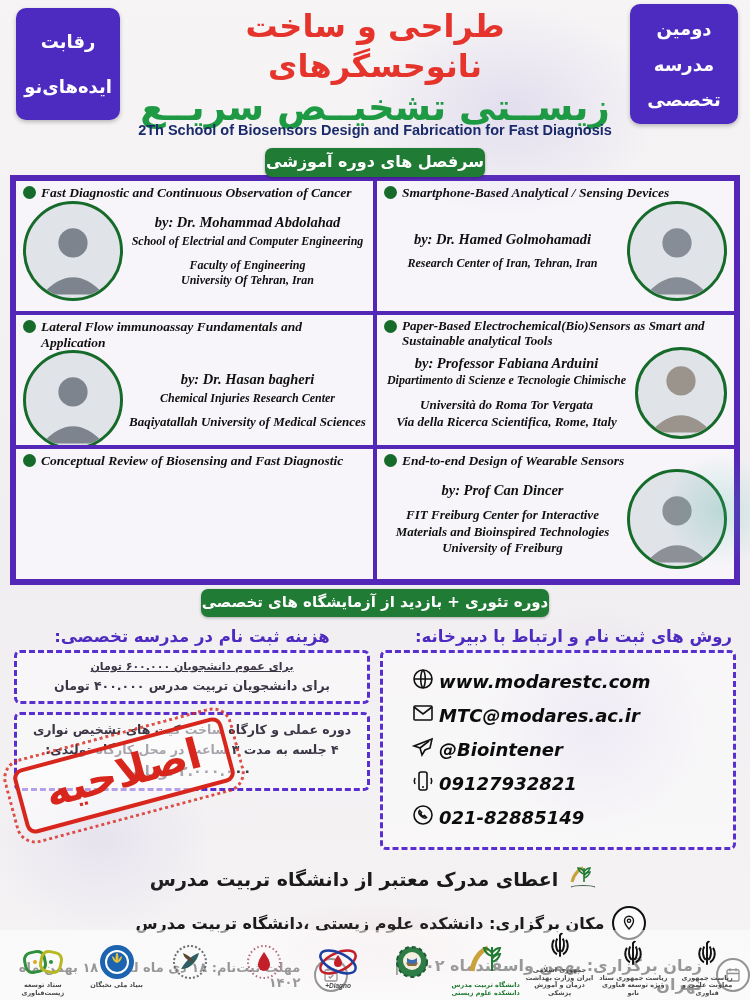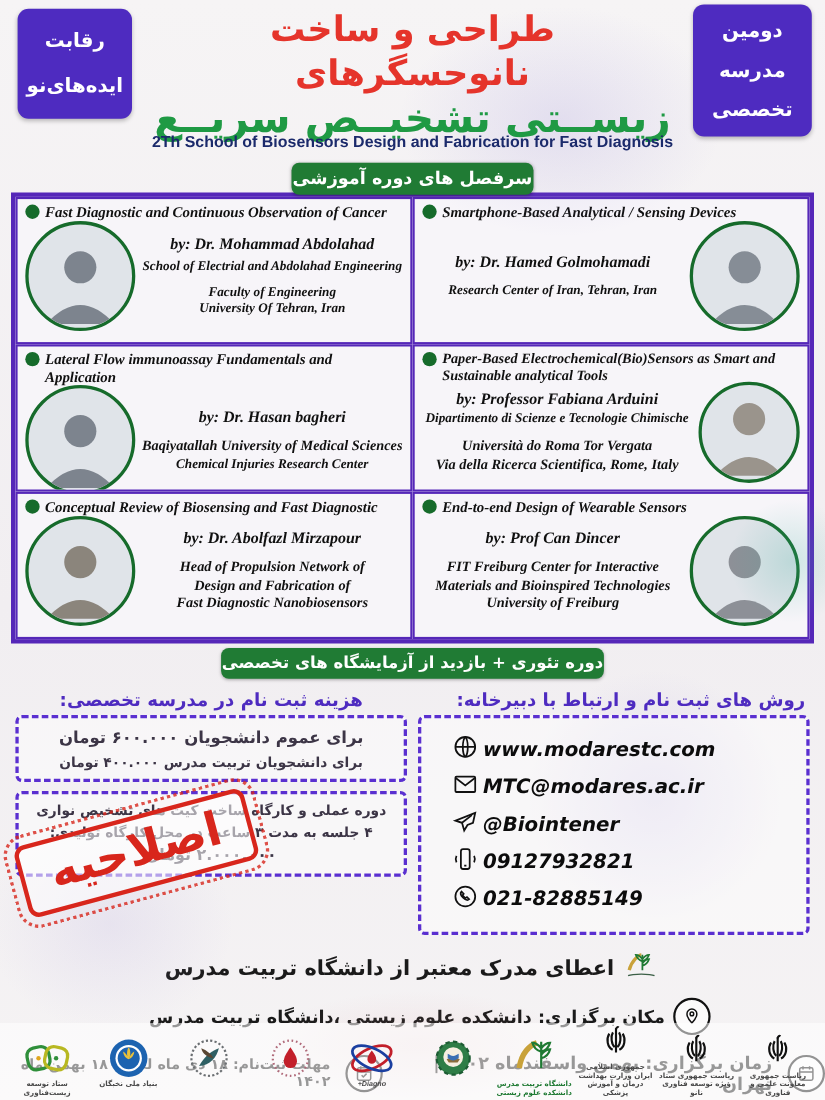--- a/index.html
+++ b/index.html
@@ -12,21 +12,21 @@
   .blob.b2{left:430px;top:560px;width:330px;height:330px;background:radial-gradient(closest-side,#9a8bd8,transparent 70%);opacity:.20;}
   .blob.b3{left:-60px;top:700px;width:320px;height:280px;background:radial-gradient(closest-side,#a79ad8,transparent 70%);opacity:.16;}
   .blob.b4{left:640px;top:430px;width:160px;height:160px;background:radial-gradient(closest-side,#3fae9d,transparent 70%);opacity:.22;border-radius:12px;}
   .blob.b5{left:180px;top:880px;width:400px;height:140px;background:radial-gradient(closest-side,#d98f95,transparent 70%);opacity:.14;}
 
   
   .hdr{position:relative;height:148px;}
   .badge{position:absolute;background:#4e2bc0;color:#fff;border-radius:10px;
     display:flex;flex-direction:column;justify-content:space-evenly;align-items:center;
     font-weight:bold;text-align:center;box-shadow:0 2px 4px rgba(0,0,0,.25);}
-  .badge.left{left:16px;top:8px;width:104px;height:100px;font-size:18px;}
+  .badge.left{left:16px;top:8px;width:104px;height:112px;font-size:18px;}
   .badge.right{right:12px;top:4px;width:108px;height:120px;font-size:18px;}
   .titles{position:absolute;left:135px;right:135px;top:6px;text-align:center;direction:rtl;}
   .t1{color:#e5342b;font-size:32px;font-weight:bold;line-height:1.25;}
   .t2{color:#1f9a44;font-size:37px;font-weight:bold;line-height:1.2;}
   .sub{position:absolute;left:0;right:0;top:122px;text-align:center;color:#1b2a6b;
     font-size:14.5px;font-weight:bold;font-family:"Liberation Sans",sans-serif;}
 
   .pill{display:block;margin:0 auto;width:max-content;background:#207b34;color:#fff;
     font-weight:bold;border-radius:7px;padding:4px 1px 6px;direction:rtl;text-align:center;
     box-shadow:0 1px 3px rgba(0,0,0,.3);}
@@ -54,21 +54,21 @@
   .colhdr{color:#4e2bc0;font-weight:bold;font-size:16.5px;margin:2px 4px 4px;direction:rtl;}
   .col.contact .colhdr{text-align:right;}
   .col.fees .colhdr{text-align:center;}
   .dashbox{border:3px dashed #5a2fd0;border-radius:6px;background:rgba(255,255,255,.45);}
   .contactbox{padding:8px 10px 10px;direction:ltr;}
   .crow{display:flex;align-items:center;gap:4px;margin:6px 0;padding-left:18px;}
   .crow .cicon{flex:0 0 24px;}
   .crow .ctxt{font-family:"DejaVu Sans",sans-serif;font-style:italic;font-weight:bold;font-size:18px;color:#0c0c0c;}
   .feesbox{padding:5px 8px;text-align:center;color:#3c3546;font-weight:bold;direction:rtl;}
   .feesbox.first{margin-bottom:8px;}
-  .f-line1{font-size:15px;line-height:1.65;}
+  .f-line1{font-size:11px;line-height:1.65;text-decoration:underline;}
   .f-line2{font-size:12.5px;line-height:1.6;}
   .f-line3{font-size:14.5px;line-height:1.55;}
 
   
   .stamp{position:absolute;left:16px;top:742px;transform:rotate(-15deg);color:#d8261c;
     border:4px solid #d8261c;border-radius:10px;padding:2px 24px 8px;font-size:42px;font-weight:bold;
     background:rgba(255,255,255,.55);outline:3px dotted rgba(216,38,28,.8);outline-offset:7px;z-index:5;direction:rtl;}
 
   
   .frow{display:flex;direction:rtl;align-items:center;justify-content:center;gap:8px;color:#1a1a1a;}
@@ -127,21 +127,21 @@
       </div>
       <div class="cbody">
         <div class="photo">
           <svg viewBox="0 0 100 100">
               <circle cx="50" cy="36" r="17" fill="#7d848e"></circle>
               <path d="M14 96 Q50 56 86 96 Z" fill="#7d848e"></path>
             </svg>
         </div>
         <div class="ctext">
           <div class="by">by: Dr. Mohammad Abdolahad</div>
-          <div class="aff">School of Electrial and Abdolahad Engineering</div>
+          <div class="aff">School of Electrial and Computer Engineering</div>
           <div class="aff gap">Faculty of Engineering</div>
           <div class="aff">University Of Tehran, Iran</div>
         </div>
       </div>
     </div>
 
     <div class="card">
       <div class="ctitle">
         <span class="dot"></span>
         <span>Smartphone-Based Analytical / Sensing Devices</span>
@@ -167,22 +167,22 @@
       </div>
       <div class="cbody">
         <div class="photo">
           <svg viewBox="0 0 100 100">
               <circle cx="50" cy="36" r="17" fill="#7d848e"></circle>
               <path d="M14 96 Q50 56 86 96 Z" fill="#7d848e"></path>
             </svg>
         </div>
         <div class="ctext">
           <div class="by">by: Dr. Hasan bagheri</div>
+          <div class="aff">Chemical Injuries Research Center</div>
           <div class="aff gap" style="font-size:13px">Baqiyatallah University of Medical Sciences</div>
-          <div class="aff">Chemical Injuries Research Center</div>
         </div>
       </div>
     </div>
 
     <div class="card">
       <div class="ctitle" style="font-size:13px">
         <span class="dot"></span>
         <span>Paper-Based Electrochemical(Bio)Sensors as Smart and Sustainable analytical Tools</span>
       </div>
       <div class="cbody" style="height:88px">
@@ -198,34 +198,20 @@
               <path d="M14 96 Q50 56 86 96 Z" fill="#9a948c"></path>
             </svg>
         </div>
       </div>
     </div>
 
     <div class="card">
       <div class="ctitle">
         <span class="dot"></span>
         <span>Conceptual Review of Biosensing and Fast Diagnostic</span>
-      </div>
-      <div class="cbody">
-        <div class="photo">
-          <svg viewBox="0 0 100 100">
-              <circle cx="50" cy="36" r="17" fill="#8b857c"></circle>
-              <path d="M14 96 Q50 56 86 96 Z" fill="#8b857c"></path>
-            </svg>
-        </div>
-        <div class="ctext">
-          <div class="by">by: Dr. Abolfazl Mirzapour</div>
-          <div class="aff gap" style="font-size:13px">Head of Propulsion Network of</div>
-          <div class="aff" style="font-size:13px">Design and Fabrication of</div>
-          <div class="aff" style="font-size:13px">Fast Diagnostic Nanobiosensors</div>
-        </div>
       </div>
     </div>
 
     <div class="card">
       <div class="ctitle">
         <span class="dot"></span>
         <span>End-to-end Design of Wearable Sensors</span>
       </div>
       <div class="cbody">
         <div class="ctext">

